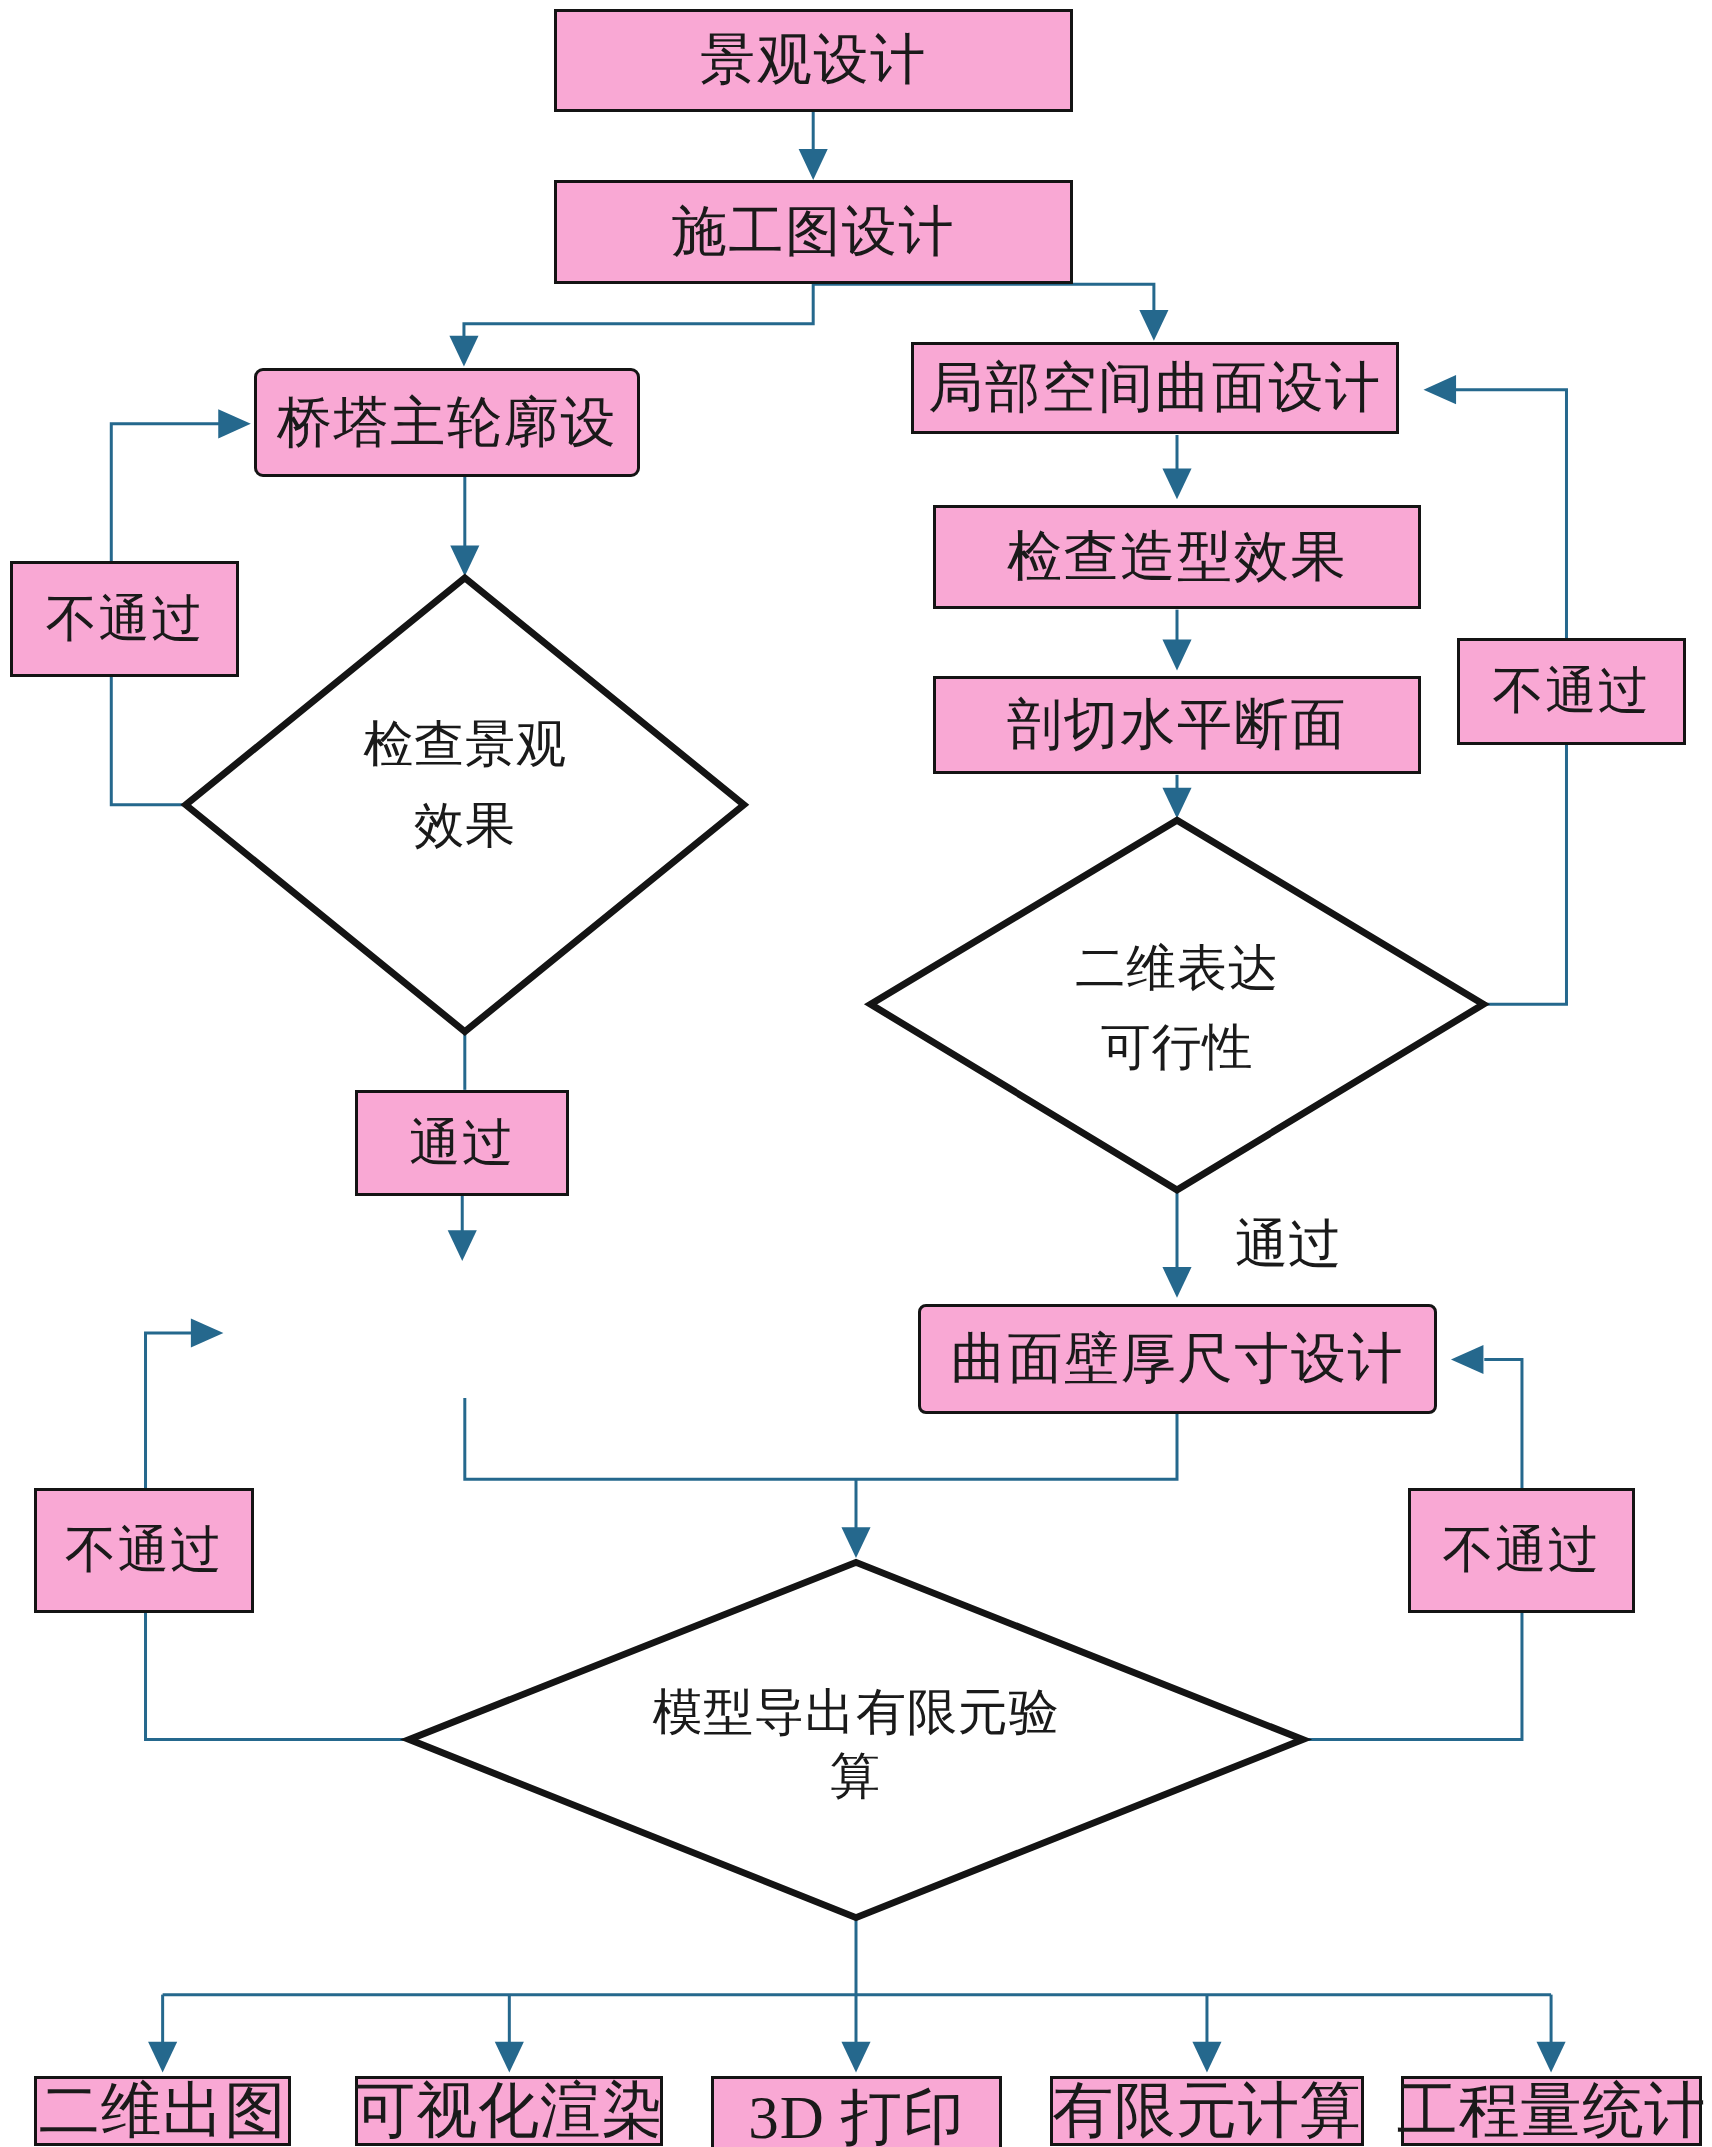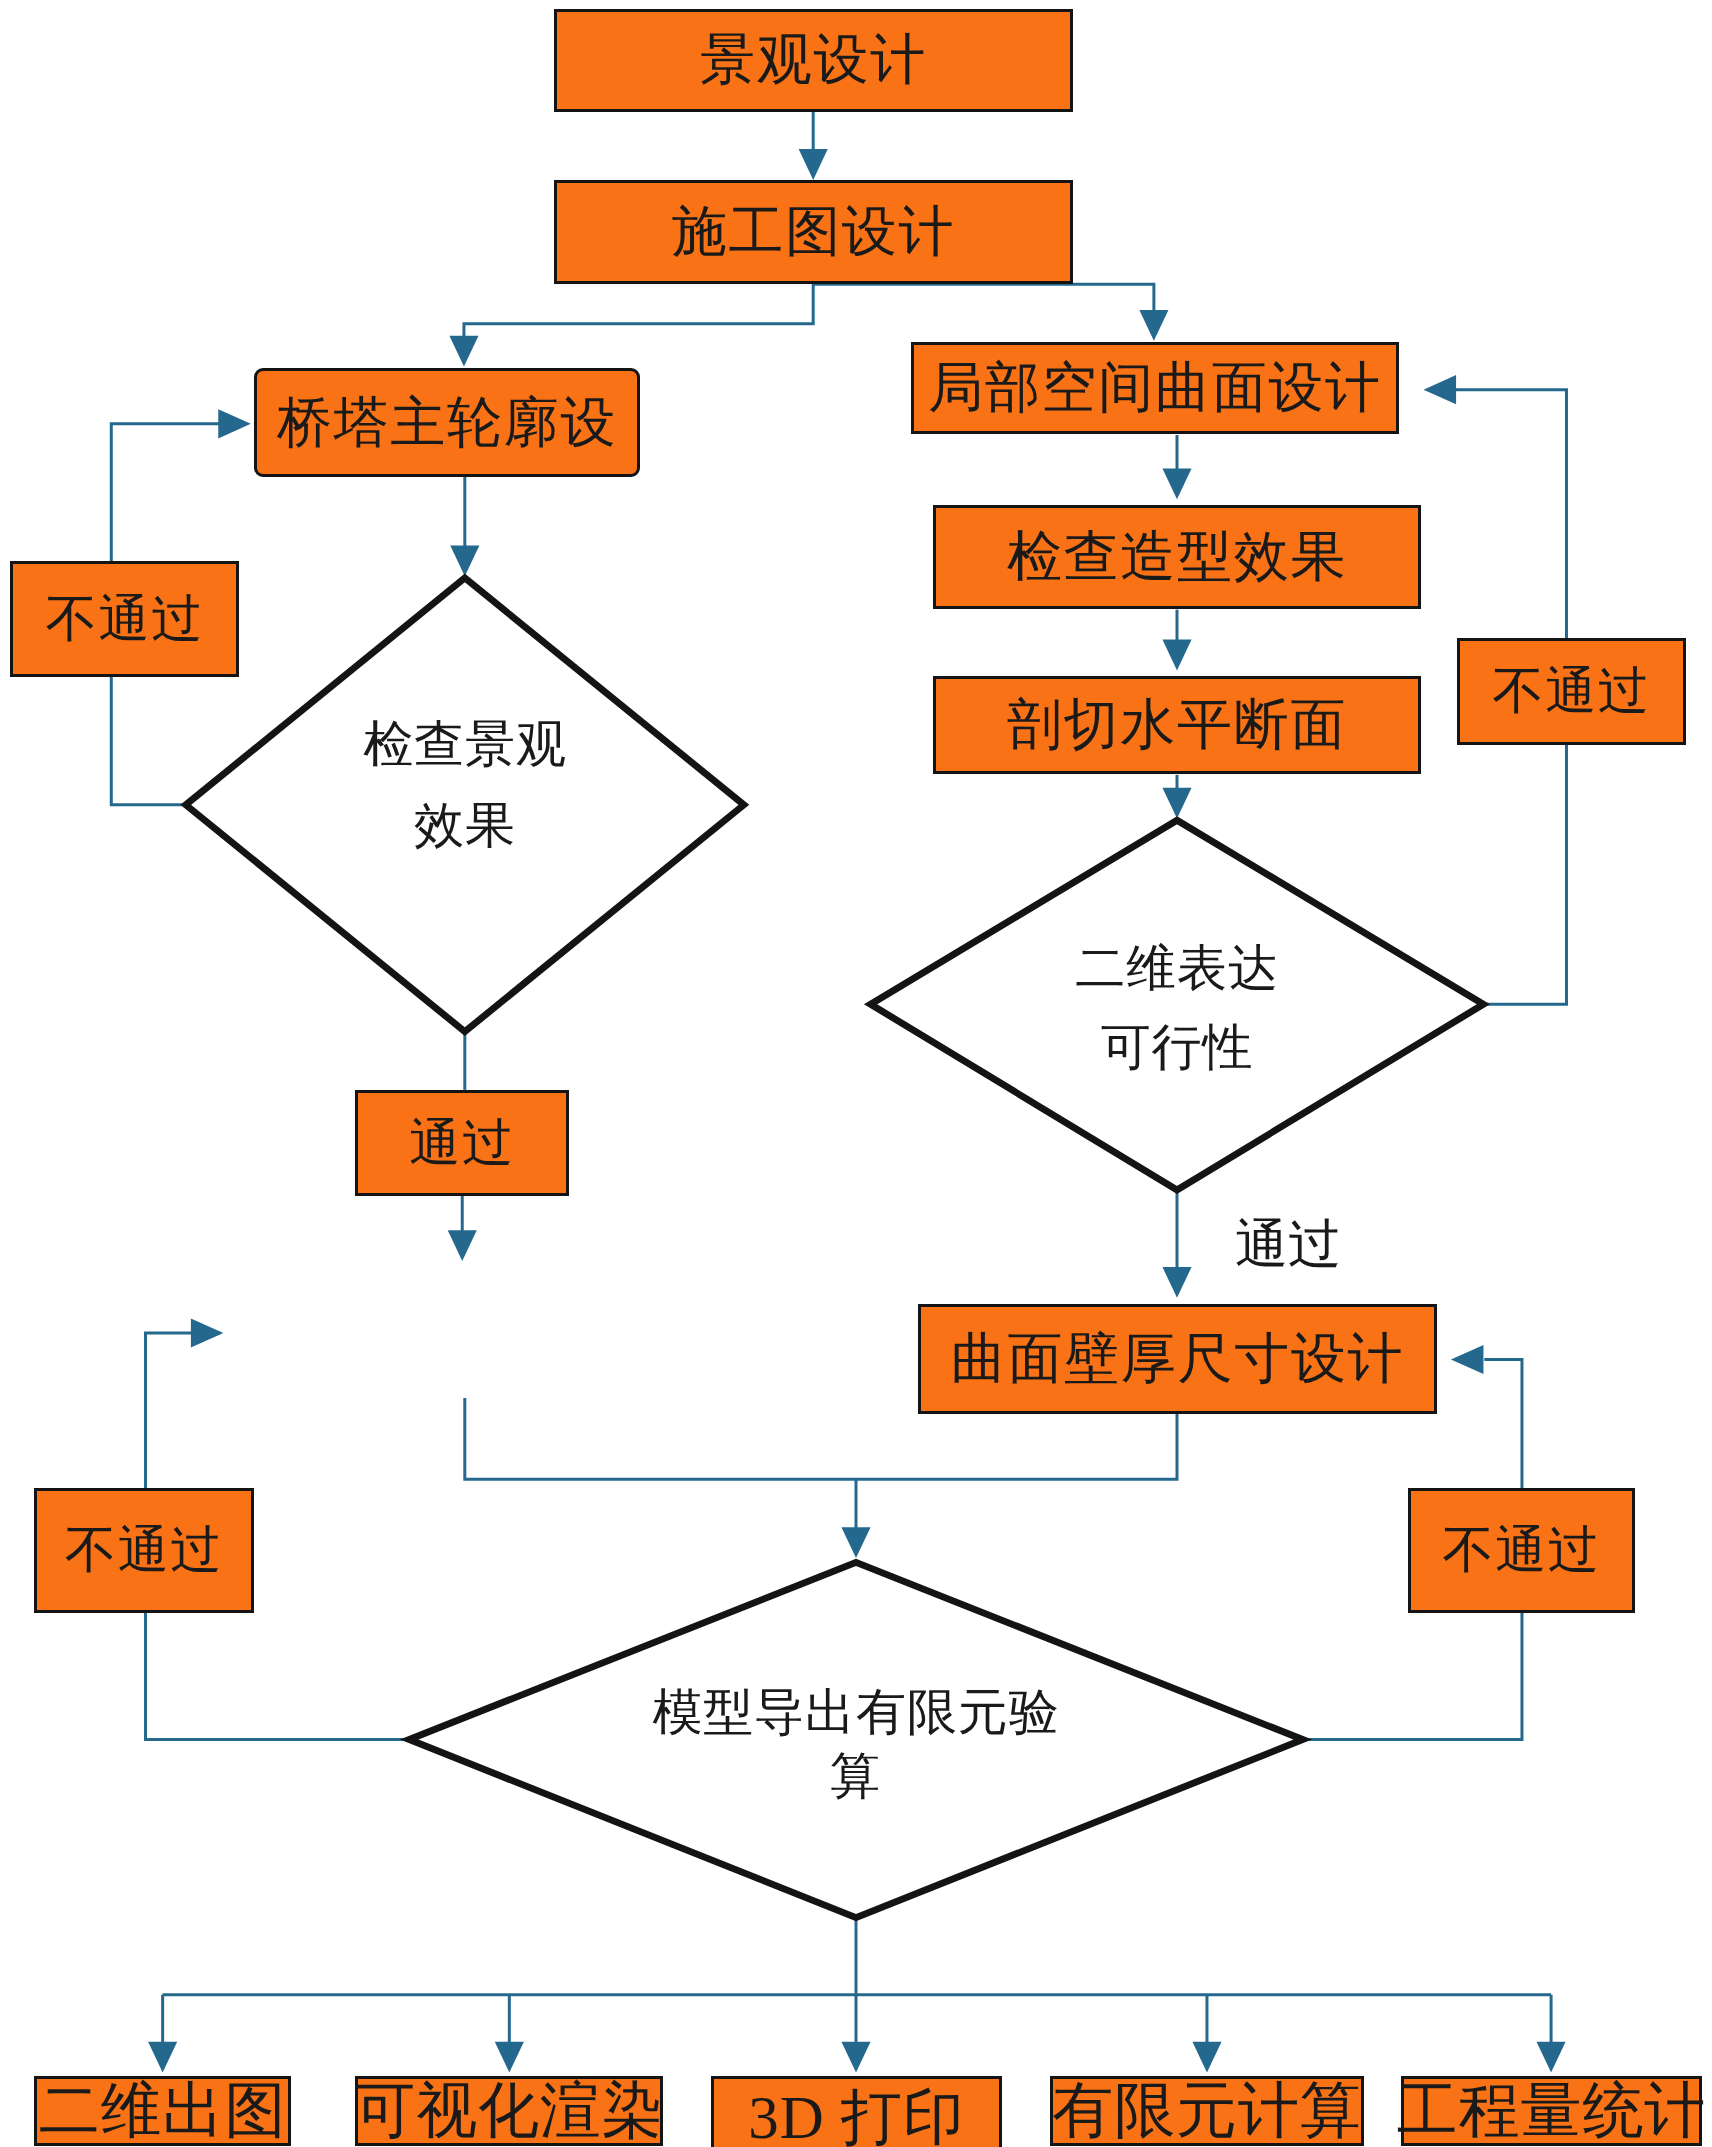--- a/index.html
+++ b/index.html
@@ -15,21 +15,21 @@
     background:var(--bg);
     font-family:"Liberation Serif","DejaVu Serif",serif;
     color:var(--text);
   }
   #wires{position:absolute;left:0;top:0;z-index:1;}
   .conn{stroke:var(--line);stroke-width:3.5;fill:none;}
   .arrow{fill:var(--line);stroke:none;}
   .shape{fill:#ffffff;stroke:var(--border);stroke-width:8;}
   .node{
     position:absolute;z-index:2;
-    background:#f97316;
+    background:#f9a8d4;
     border:3.4px solid var(--border);
     display:flex;align-items:center;justify-content:center;
     text-align:center;
     font-size:55px;letter-spacing:1.7px;
     box-sizing:border-box;
     white-space:nowrap;
   }
   .node.small{font-size:51px;}
   .node.out{font-size:61px;letter-spacing:0.9px;}
   .dlabel{
@@ -125,21 +125,21 @@
 
   <div class="node" style="left:933px;top:676px;width:488px;height:98px;">剖切水平断面</div>
 
   <div class="node small" style="left:10.3px;top:561px;width:229px;height:116px;">不通过</div>
 
   <div class="node small" style="left:1457px;top:638px;width:229px;height:107px;">不通过</div>
 
   <div class="node small" style="left:355px;top:1090px;width:214px;height:106px;">通过</div>
 
 
-  <div class="node" style="left:918px;top:1304px;width:519px;height:110px;">曲面壁厚尺寸设计</div>
+  <div class="node" style="left:918px;top:1304px;width:519px;height:110px;border-radius:8px;">曲面壁厚尺寸设计</div>
 
   <div class="node small" style="left:34px;top:1488px;width:220px;height:125px;">不通过</div>
 
   <div class="node small" style="left:1408px;top:1488px;width:227px;height:125px;">不通过</div>
 
   <div class="node out" style="left:34px;top:2076px;width:257px;height:70px;">二维出图</div>
 
   <div class="node out" style="left:355px;top:2076px;width:308px;height:70px;">可视化渲染</div>
 
   <div class="node out" style="left:711px;top:2076px;width:291px;height:84px;">3D 打印</div>

